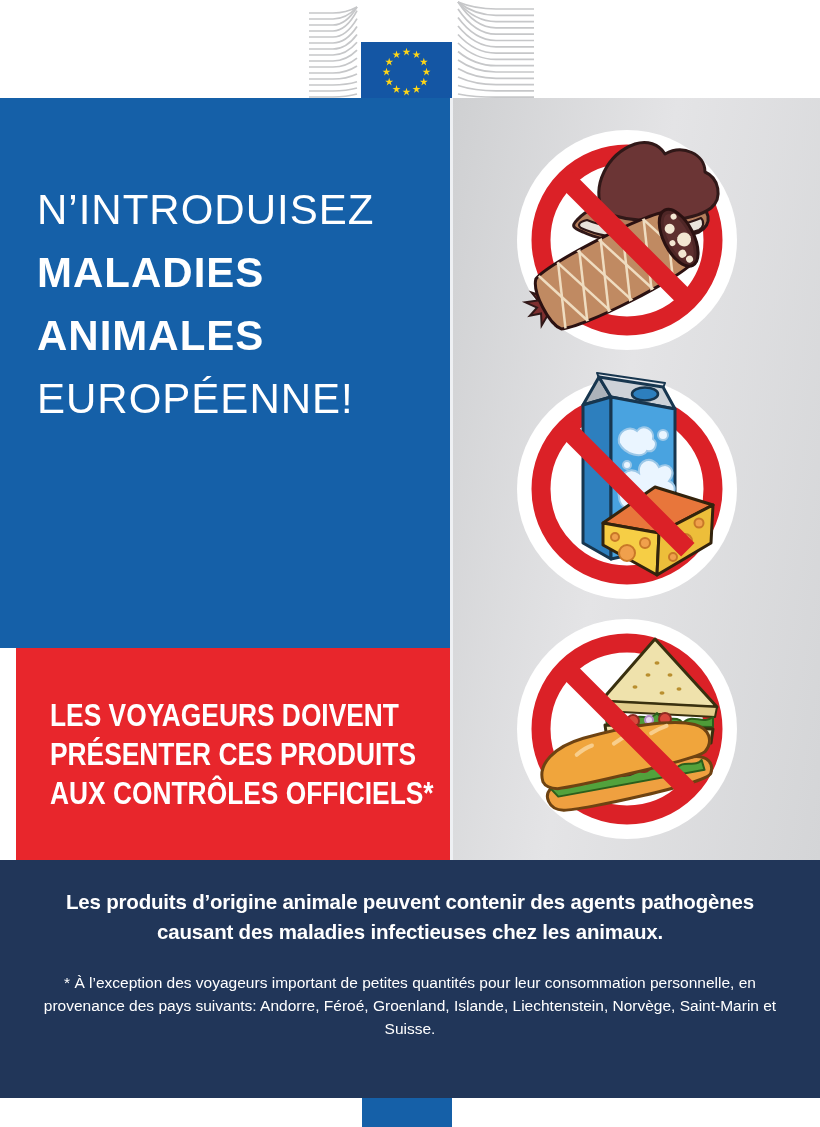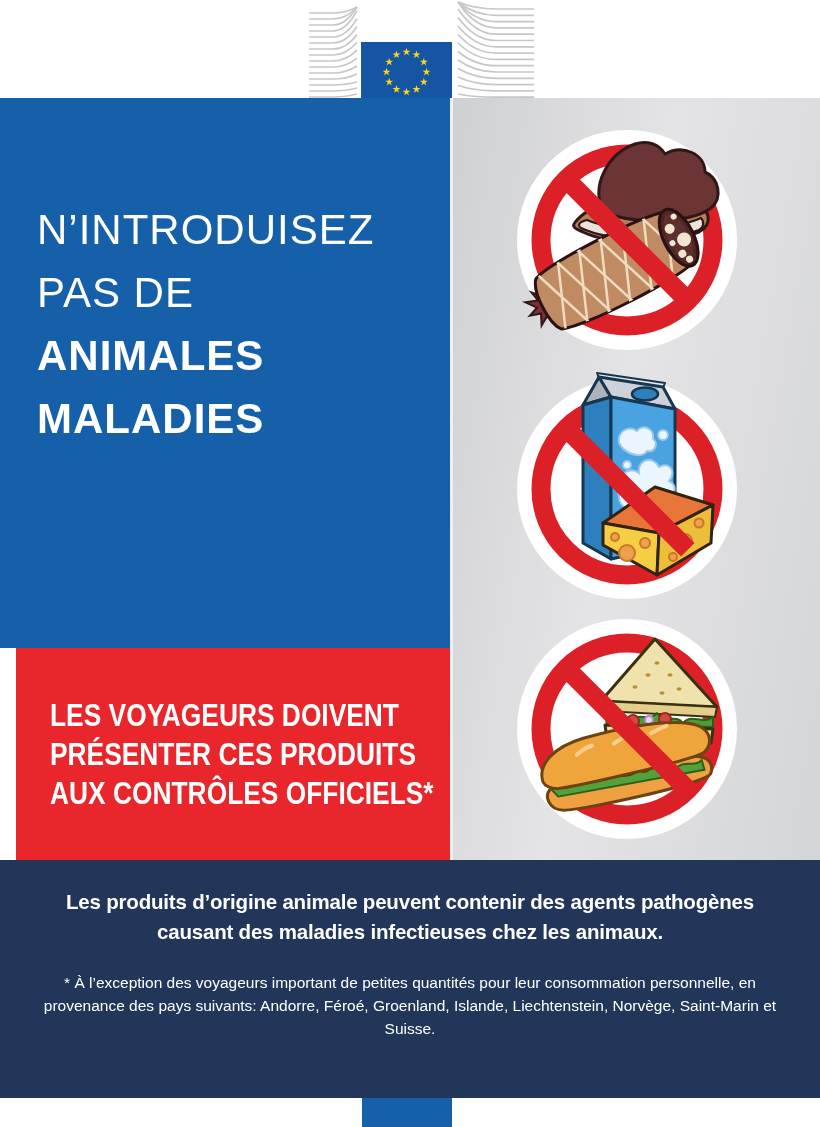--- a/index.html
+++ b/index.html
@@ -10,21 +10,21 @@
   .top-band{position:absolute;left:0;top:0;width:820px;height:98px;background:#fff;}
   .ec-lines{position:absolute;}
   .ec-lines.left{left:307px;top:5px;}
   .ec-lines.right{left:452px;top:0px;}
   .flag-box{position:absolute;left:361px;top:42px;width:91px;height:61px;}
   .logo-label{position:absolute;left:361px;top:103px;width:91px;height:30px;background:#fff;
               color:#1F3E77;font-size:11px;line-height:13px;padding:2px 0 0 6px;box-sizing:border-box;}
 
   
   .blue-panel{position:absolute;left:0;top:98px;width:450px;height:550px;background:var(--ec-blue,#1560A8);}
-  .headline{margin:0;padding:100px 14px 0 37px;color:#fff;font-size:42px;line-height:63px;
+  .headline{margin:0;padding:80px 14px 0 37px;color:#fff;font-size:42px;line-height:63px;
             font-weight:400;letter-spacing:1px;}
   .headline .hl-line{display:block;white-space:nowrap;}
   .headline .bold{font-weight:700;}
 
   .red-panel{position:absolute;left:16px;top:648px;width:450px;height:212px;background:var(--alert-red,#E8262C);
              display:flex;align-items:center;}
   .banner-text{margin-left:34px;color:#fff;font-weight:700;font-size:31px;line-height:39px;
                transform:scaleX(.85);transform-origin:left center;white-space:nowrap;}
 
   
@@ -115,23 +115,23 @@
   </div>
 
   <div class="logo-label">
     <div>Commission</div>
     <div>européenne</div>
   </div>
 
   <div class="blue-panel">
     <h1 class="headline">
       <span class="hl-line">N’INTRODUISEZ</span>
-      <span class="hl-line">PAS DE</span>
+      <span class="hl-line bold">MALADIES</span>
       <span class="hl-line bold">ANIMALES</span>
-      <span class="hl-line bold">MALADIES</span>
+      <span class="hl-line">EUROPÉENNE!</span>
     </h1>
   </div>
 
   <div class="red-panel">
     <div class="banner-text">
       <div>LES VOYAGEURS DOIVENT</div>
       <div>PRÉSENTER CES PRODUITS</div>
       <div>AUX CONTRÔLES OFFICIELS*</div>
     </div>
   </div>

